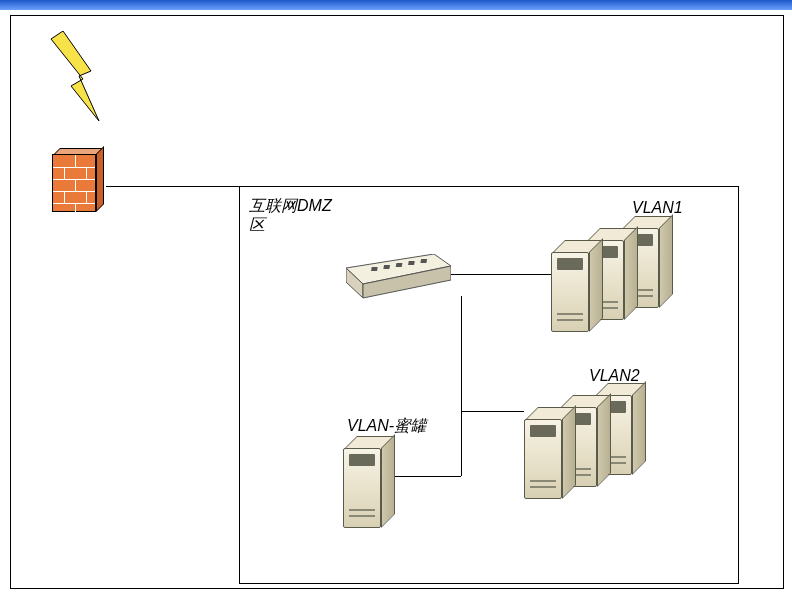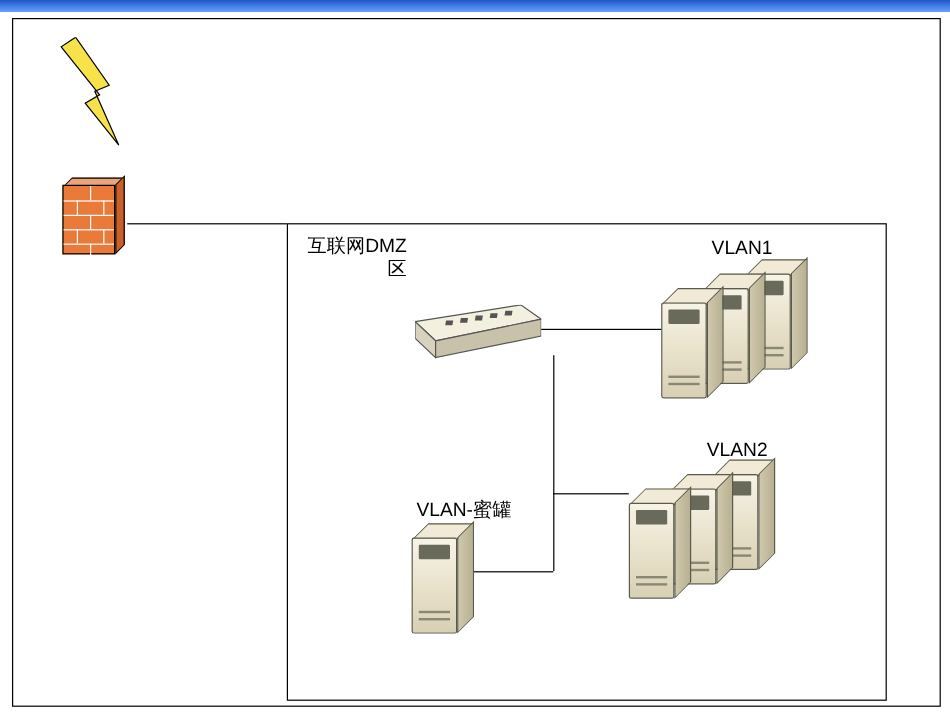--- a/index.html
+++ b/index.html
@@ -27,21 +27,22 @@
     top: 15px;
     width: 772px;
     height: 572px;
     border: 1px solid #000;
     background: #fff;
   }
   .label {
     position: absolute;
     white-space: pre;
     line-height: 1.2;
-    text-align: right;
+    text-align: left;
+    font-style: italic;
   }
   
   .dmz-box {
     position: absolute;
     left: 228px;
     top: 170px;
     width: 498px;
     height: 396px;
     border: 1px solid #000;
     background: transparent;
@@ -203,21 +204,21 @@
       <div class="brick-v" style="top:36px;height:12px;left:11px"></div>
       <div class="brick-v" style="top:36px;height:12px;left:33px"></div>
       <div class="brick-v" style="top:48px;height:10px;left:22px"></div>
     </div>
   </div>
 
   <div class="dmz-box"></div>
 
   <div class="label" style="left:238px; top:180px; width:90px;">互联网DMZ
 区</div>
-  <div class="label" style="left:582px; top:182px;">VLAN1</div>
+  <div class="label" style="left:621px; top:182px;">VLAN1</div>
   <div class="label" style="left:578px; top:350px;">VLAN2</div>
   <div class="label" style="left:336px; top:400px;">VLAN-蜜罐</div>
 
   <svg class="switch" viewBox="0 0 105 45">
     <polygon points="0,14 88,0 105,12 17,30" fill="#f4f0e0" stroke="#555" stroke-width="1"></polygon>
     <polygon points="0,14 17,30 17,44 0,28" fill="#d8d2bc" stroke="#555" stroke-width="1"></polygon>
     <polygon points="17,30 105,12 105,26 17,44" fill="#c8c2aa" stroke="#555" stroke-width="1"></polygon>
     <rect x="28" y="13" width="6" height="4" fill="#555" transform="skewX(-10)"></rect>
     <rect x="40" y="11" width="6" height="4" fill="#555" transform="skewX(-10)"></rect>
     <rect x="52" y="9" width="6" height="4" fill="#555" transform="skewX(-10)"></rect>

